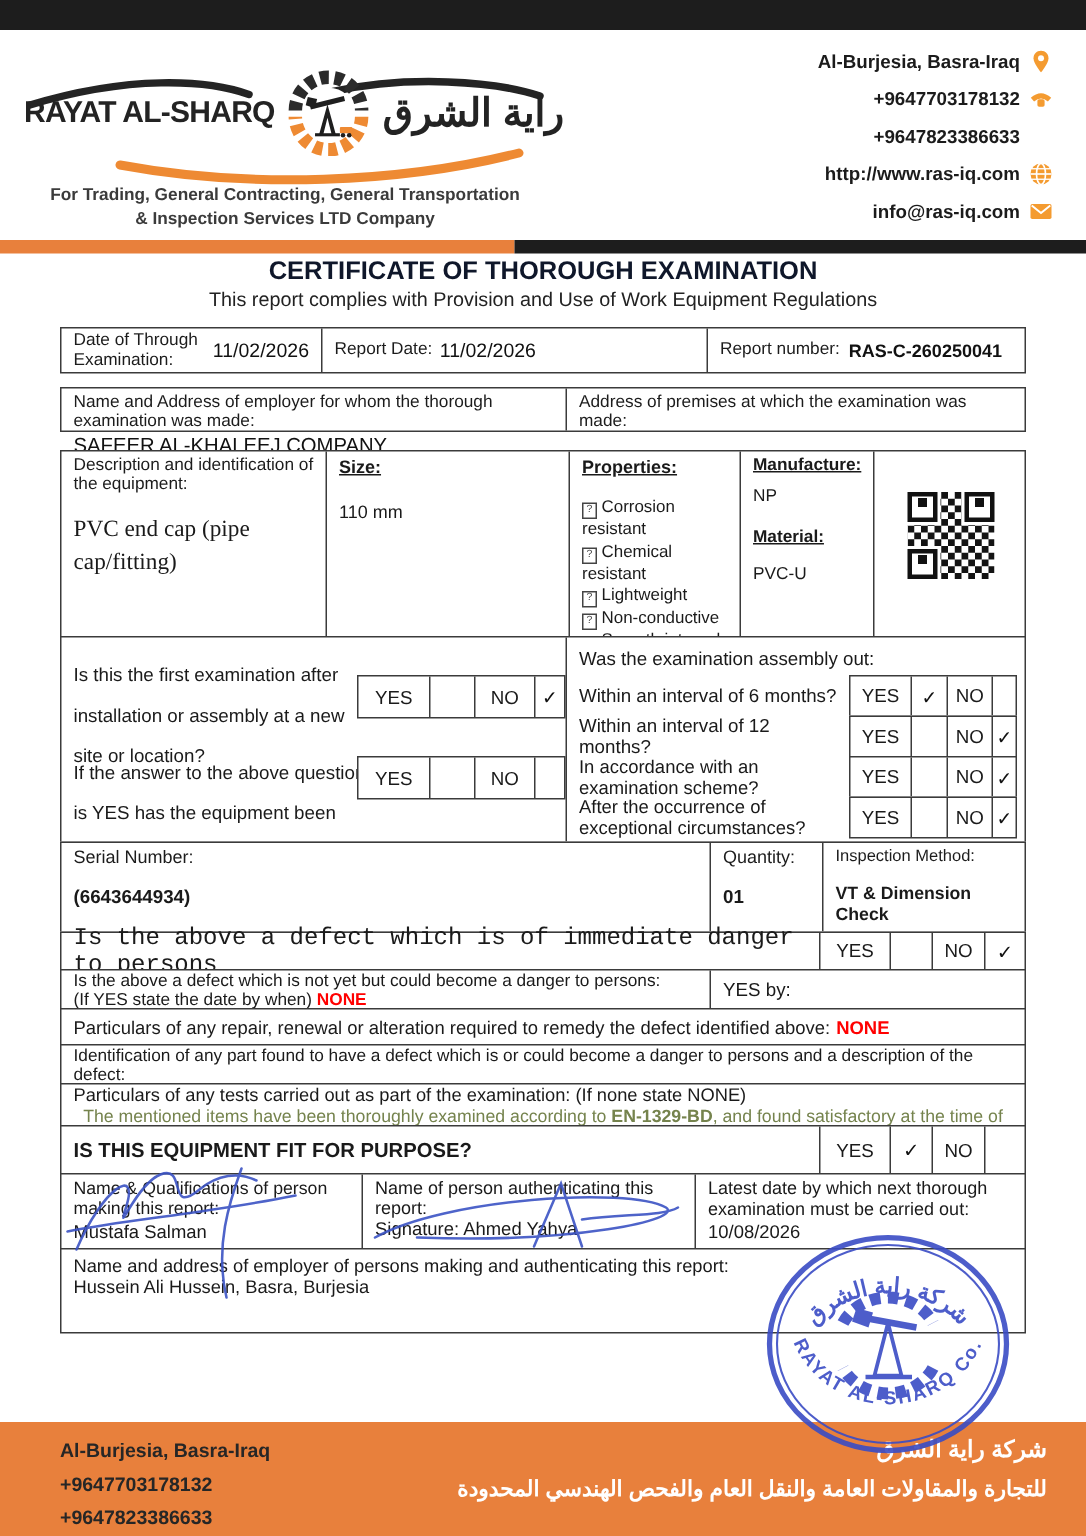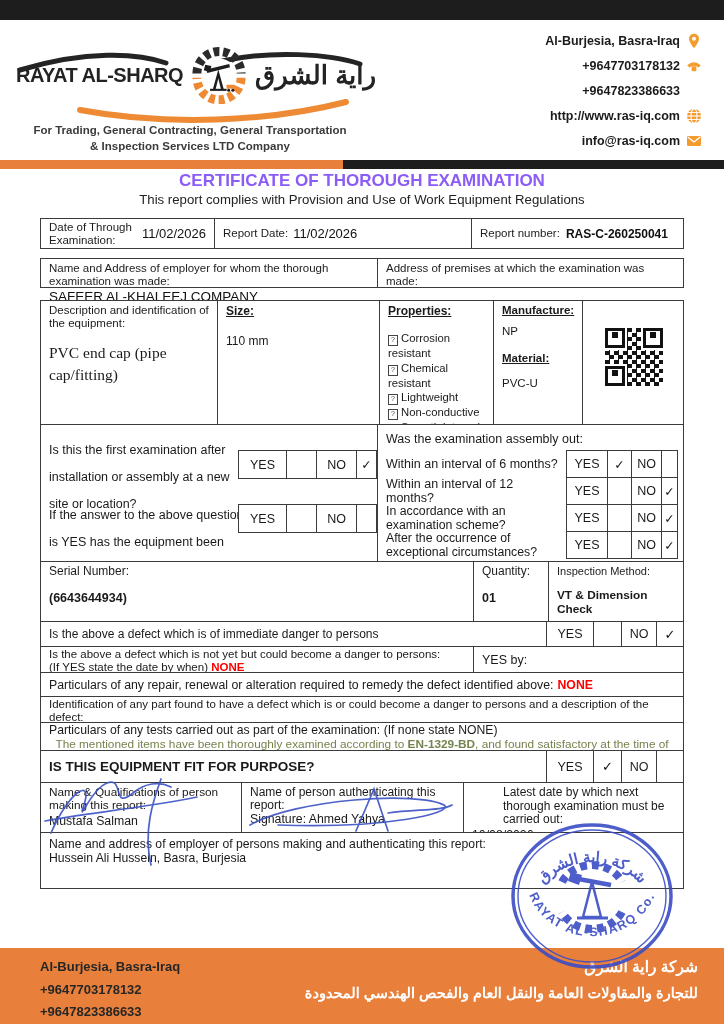--- a/index.html
+++ b/index.html
@@ -105,21 +105,21 @@
       <svg class="icon16" viewBox="0 0 16 16">
         <rect x="1" y="3" width="14" height="10" rx="1.2" fill="#F49B30"></rect>
         <path d="M1.8 4 L8 9 L14.2 4" stroke="#fff" stroke-width="1.3" fill="none"></path>
       </svg>
     </div>
   </div>
 
   <div class="abs" style="left:0;top:160px;width:343px;height:9px;background:#E8803C;"></div>
   <div class="abs" style="left:343px;top:160px;width:381px;height:9px;background:#1d1d1d;"></div>
 
-  <div class="abs" style="left:0;top:171px;width:724px;text-align:center;font-size:17px;font-weight:bold;color:#8b5cf6;">CERTIFICATE OF THOROUGH EXAMINATION</div>
+  <div class="abs" style="left:0;top:171px;width:724px;text-align:center;font-size:17px;font-weight:bold;color:#0f172a;">CERTIFICATE OF THOROUGH EXAMINATION</div>
   <div class="abs" style="left:0;top:192px;width:724px;text-align:center;font-size:13.2px;color:#222;">This report complies with Provision and Use of Work Equipment Regulations</div>
 
   <div class="row" style="top:218px;height:31px;align-items:stretch;">
     <div class="cell" style="width:173px;display:flex;align-items:center;gap:5px;">
       <span class="lbl">Date of Through Examination:</span>
       <span class="val">11/02/2026</span>
     </div>
     <div class="cell" style="width:257px;display:flex;align-items:center;gap:5px;">
       <span class="lbl">Report Date:</span>
       <span class="val">11/02/2026</span>
@@ -244,21 +244,21 @@
       <div class="lbl" style="font-size:12px;">Quantity:</div>
       <div class="bold" style="font-size:12.5px;margin-top:13px;">01</div>
     </div>
     <div class="cell grow">
       <div class="lbl" style="font-size:11px;">Inspection Method:</div>
       <div class="bold" style="font-size:11.8px;margin-top:10px;">VT &amp; Dimension Check</div>
     </div>
   </div>
 
   <div class="row" style="top:621px;height:26px;">
-    <div class="grow" style="display:flex;align-items:center;padding-left:8px;font-size:12px;">Is the above a defect which is of immediate danger to persons</div>
+    <div class="grow" style="display:flex;align-items:center;padding-left:8px;font-size:16px;font-family:Liberation Mono, monospace;">Is the above a defect which is of immediate danger to persons</div>
     <div class="gcell" style="width:47px;">YES</div>
     <div class="gcell ck" style="width:28px;"></div>
     <div class="gcell" style="width:35px;">NO</div>
     <div class="gcell ck" style="width:27px;">✓</div>
   </div>
 
   <div class="row" style="top:646px;height:27px;">
     <div class="cell" style="width:432px;padding-top:1px;">
       <div style="font-size:11.5px;line-height:12.5px;">Is the above a defect which is not yet but could become a danger to persons:</div>
       <div style="font-size:11.5px;line-height:12.5px;">
@@ -320,21 +320,21 @@
       <div style="font-size:12.3px;margin-top:0;">Signature: Ahmed Yahya</div>
       <svg class="sig" style="left:-8px;top:0;overflow:visible;" width="235" height="58" viewBox="0 0 235 58">
         <g stroke="#3b53c4" stroke-width="1.7" fill="none" opacity="0.9" stroke-linecap="round">
           <path d="M16 42 C62 16 184 8 210 22 C222 30 150 46 44 42"></path>
           <path d="M122 48 L140 6 L154 48"></path>
           <path d="M154 30 C182 26 208 28 218 22"></path>
         </g>
       </svg>
     </div>
     <div class="cell grow">
-      <div style="font-size:12px;line-height:13.5px;margin-left:31px;">Latest date by which next thorough examination must be carried out:</div>
+      <div style="font-size:12px;line-height:13.5px;">Latest date by which next thorough examination must be carried out:</div>
       <div style="font-size:12.3px;margin-top:1px;">10/08/2026</div>
     </div>
   </div>
 
   <div class="row" style="top:832px;height:57px;">
     <div class="cell grow" style="padding-top:4px;">
       <div style="font-size:12.2px;line-height:14px;">Name and address of employer of persons making and authenticating this report:</div>
       <div style="font-size:12.2px;line-height:14px;">Hussein Ali Hussein, Basra, Burjesia</div>
     </div>
   </div>

